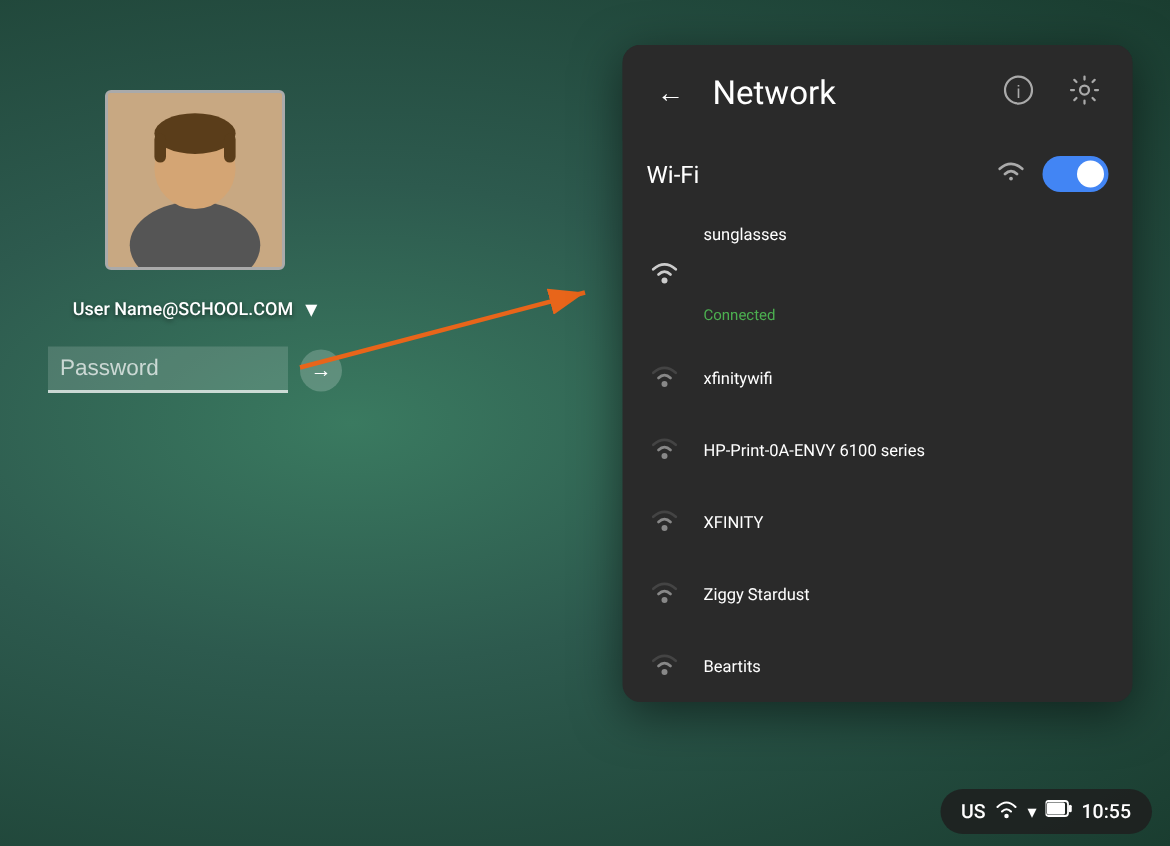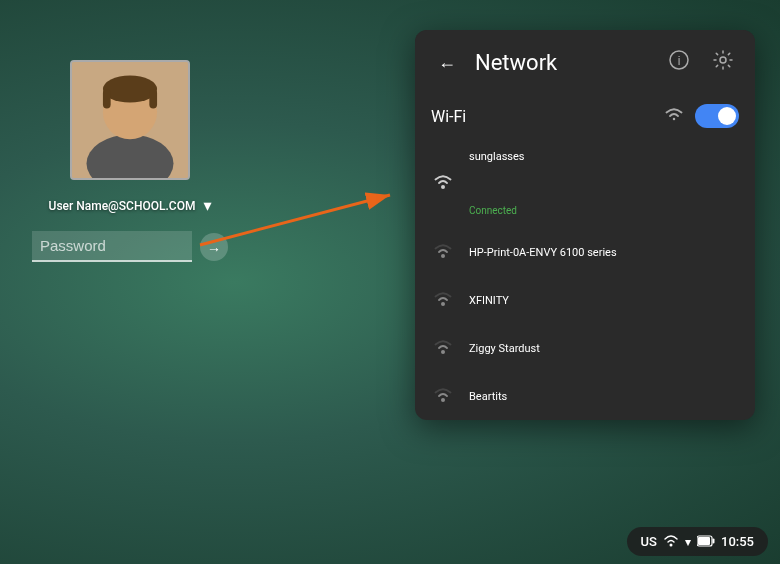--- a/index.html
+++ b/index.html
@@ -389,20 +389,32 @@
           <path d="M7 11 Q11 7 15 11" stroke="#ccc" stroke-width="1.8" fill="none" stroke-linecap="round"></path>
           <path d="M3.5 7.5 Q11 1 18.5 7.5" stroke="#ccc" stroke-width="1.8" fill="none" stroke-linecap="round"></path>
         </svg>
       </span>
       <div class="wifi-item-info">
         <span class="wifi-item-name">sunglasses</span>
         <span class="wifi-item-status status-connected">Connected</span>
       </div>
     </div>
 
+    <div class="wifi-item">
+      <span class="wifi-item-icon">
+        <svg width="22" height="18" viewBox="0 0 22 18">
+          <circle cx="11" cy="15" r="2" fill="#888"></circle>
+          <path d="M7 11 Q11 7 15 11" stroke="#888" stroke-width="1.8" fill="none" stroke-linecap="round"></path>
+          <path d="M3.5 7.5 Q11 1 18.5 7.5" stroke="#444" stroke-width="1.8" fill="none" stroke-linecap="round"></path>
+        </svg>
+      </span>
+      <div class="wifi-item-info">
+        <span class="wifi-item-name">xfinitywifi</span>
+      </div>
+    </div>
 
     <div class="wifi-item">
       <span class="wifi-item-icon">
         <svg width="22" height="18" viewBox="0 0 22 18">
           <circle cx="11" cy="15" r="2" fill="#888"></circle>
           <path d="M7 11 Q11 7 15 11" stroke="#888" stroke-width="1.8" fill="none" stroke-linecap="round"></path>
           <path d="M3.5 7.5 Q11 1 18.5 7.5" stroke="#444" stroke-width="1.8" fill="none" stroke-linecap="round"></path>
         </svg>
       </span>
       <div class="wifi-item-info">

